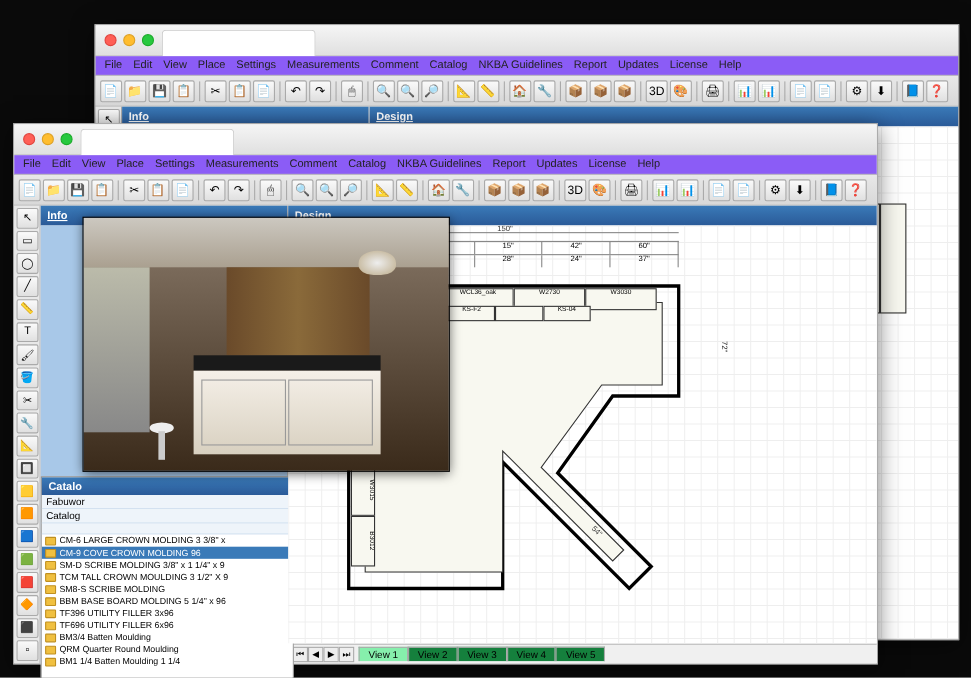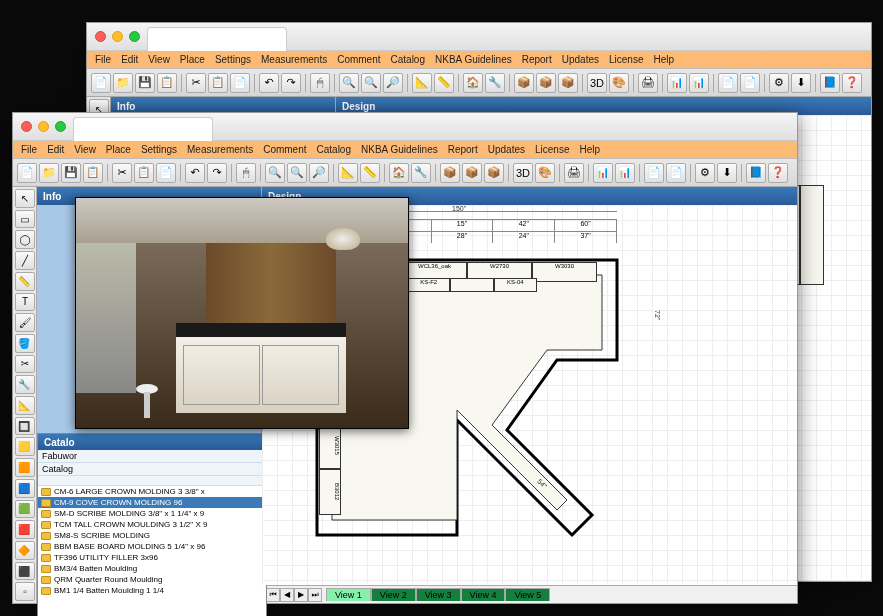--- a/index.html
+++ b/index.html
@@ -10,36 +10,36 @@
 .window-front { left: 12px; top: 112px; width: 786px; height: 492px; }
 
 .titlebar { height: 28px; background: linear-gradient(#f5f5f5, #e0e0e0); display: flex; align-items: center; padding: 0 8px; border-bottom: 1px solid #ccc; position: relative; }
 .traffic-lights { display: flex; gap: 6px; }
 .tl { width: 11px; height: 11px; border-radius: 50%; }
 .tl-r { background: #ff5f56; border: 1px solid #e0443e; }
 .tl-y { background: #ffbd2e; border: 1px solid #dea123; }
 .tl-g { background: #27c93f; border: 1px solid #1aab29; }
 .tab { position: absolute; left: 60px; top: 4px; width: 140px; height: 24px; background: #fff; border-radius: 4px 4px 0 0; border: 1px solid #ccc; border-bottom: none; }
 
-.menubar { height: 18px; background: #fdba74; display: flex; align-items: center; padding: 0 4px; font-size: 10px; color: #222; border-bottom: 1px solid #bbb; gap: 2px; }
+.menubar { height: 18px; background: #8b5cf6; display: flex; align-items: center; padding: 0 4px; font-size: 10px; color: #222; border-bottom: 1px solid #bbb; gap: 2px; }
 .menubar span { padding: 0 4px; cursor: pointer; }
 
 .toolbar { height: 28px; background: linear-gradient(#e8e8e8, #d8d8d8); border-bottom: 1px solid #aaa; display: flex; align-items: center; padding: 0 4px; gap: 2px; overflow: hidden; }
 .tbtn { width: 20px; height: 20px; background: linear-gradient(#fafafa, #e0e0e0); border: 1px solid #aaa; border-radius: 2px; display: flex; align-items: center; justify-content: center; font-size: 11px; cursor: pointer; flex-shrink: 0; }
 .tsep { width: 1px; height: 18px; background: #aaa; margin: 0 2px; flex-shrink: 0; }
 
 .main { display: flex; height: calc(100% - 74px); }
 .vtools { width: 24px; background: #e8e8e8; border-right: 1px solid #aaa; display: flex; flex-direction: column; gap: 2px; padding: 2px; }
 .vbtn { width: 20px; height: 20px; background: linear-gradient(#fafafa, #e0e0e0); border: 1px solid #aaa; border-radius: 2px; display: flex; align-items: center; justify-content: center; font-size: 10px; cursor: pointer; }
 
 .panels { flex: 1; display: flex; flex-direction: column; }
 .panel-row { display: flex; flex: 1; }
 
 .info-panel { width: 225px; background: #fff; border-right: 1px solid #aaa; display: flex; flex-direction: column; }
-.panel-title { height: 18px; background: linear-gradient(#3a7ab8, #2a5a98); color: #fff; font-size: 10px; display: flex; align-items: center; padding: 0 6px; font-weight: bold; }
+.panel-title { height: 18px; background: linear-gradient(#3a7ab8, #2a5a98); color: #fff; font-size: 10px; display: flex; align-items: center; padding: 0 6px; font-weight: bold; text-decoration: underline; }
 .panel-body { flex: 1; background: #a8c8e8; position: relative; }
 
 .design-panel { flex: 1; display: flex; flex-direction: column; background: #fff; }
 .canvas { flex: 1; background: #fff; position: relative; overflow: hidden; }
 .grid { position: absolute; inset: 0; background-image: 
   linear-gradient(#eee 1px, transparent 1px),
   linear-gradient(90deg, #eee 1px, transparent 1px);
   background-size: 15px 15px; }
 
 .plan { position: absolute; left: 35px; top: 25px; width: 340px; height: 340px; }
@@ -321,20 +321,24 @@
                   <div class="cat-item">
                     <div class="folder-icon"></div>
                     <span>BBM BASE BOARD MOLDING 5 1/4" x 96</span>
                   </div>
                   <div class="cat-item">
                     <div class="folder-icon"></div>
                     <span>TF396 UTILITY FILLER 3x96</span>
                   </div>
                   <div class="cat-item">
                     <div class="folder-icon"></div>
+                    <span>TF696 UTILITY FILLER 6x96</span>
+                  </div>
+                  <div class="cat-item">
+                    <div class="folder-icon"></div>
                     <span>BM3/4 Batten Moulding</span>
                   </div>
                   <div class="cat-item">
                     <div class="folder-icon"></div>
                     <span>QRM Quarter Round Moulding</span>
                   </div>
                   <div class="cat-item">
                     <div class="folder-icon"></div>
                     <span>BM1 1/4 Batten Moulding 1 1/4</span>
                   </div>

